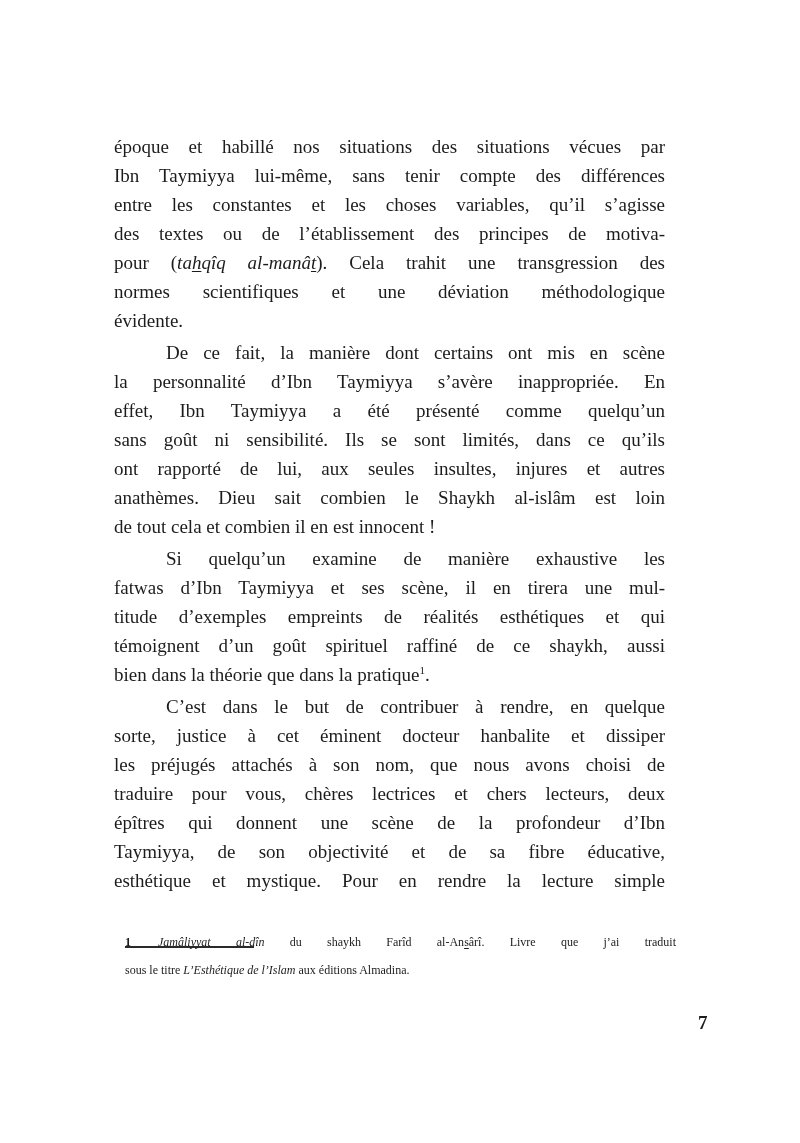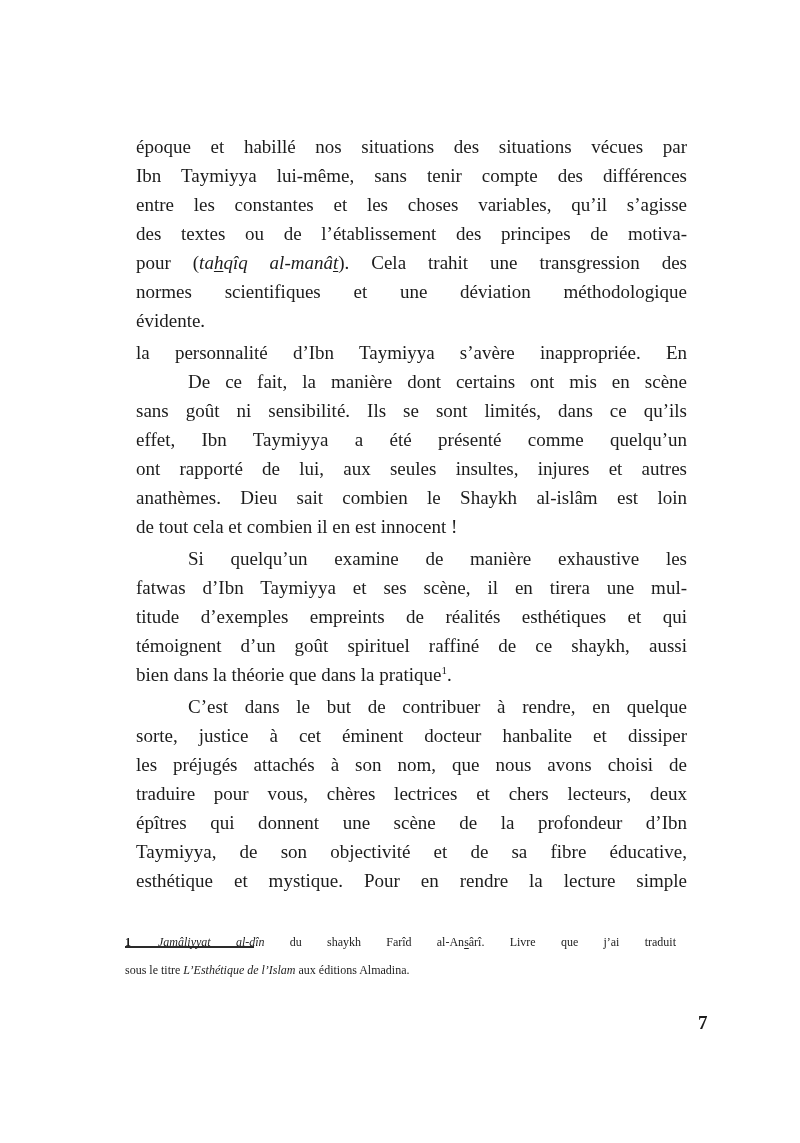--- a/index.html
+++ b/index.html
@@ -12,21 +12,21 @@
     position: relative;
     width: 800px;
     height: 1143px;
     background: #ffffff;
     color: #1c1c1c;
     font-family: "Liberation Serif", "DejaVu Serif", serif;
     overflow: hidden;
   }
   .text-block {
     position: absolute;
-    left: 136px;
+    left: 114px;
     top: 132px;
     width: 551px;
     font-size: 19px;
     line-height: 29px;
   }
   .para { margin: 0; }
   .para + .para { margin-top: 3px; }
   .line {
     text-align: justify;
     text-align-last: justify;
@@ -86,24 +86,24 @@
       <div class="para">
         <div class="line"><span class="run-n">époque et habillé nos situations des situations vécues par</span></div>
         <div class="line"><span class="run-n">Ibn Taymiyya lui-même, sans tenir compte des différences</span></div>
         <div class="line"><span class="run-n">entre les constantes et les choses variables, qu’il s’agisse</span></div>
         <div class="line"><span class="run-n">des textes ou de l’établissement des principes de motiva-</span></div>
         <div class="line"><span class="run-n">pour (</span><span class="run-i">ta</span><span class="run-iu">h</span><span class="run-i">qîq al-manâ</span><span class="run-iu">t</span><span class="run-n">). Cela trahit une transgression des</span></div>
         <div class="line"><span class="run-n">normes scientifiques et une déviation méthodologique</span></div>
         <div class="line last"><span class="run-n">évidente.</span></div>
       </div>
       <div class="para">
+        <div class="line indent"><span class="run-n">De ce fait, la manière dont certains ont mis en scène</span></div>
         <div class="line"><span class="run-n">la personnalité d’Ibn Taymiyya s’avère inappropriée. En</span></div>
-        <div class="line indent"><span class="run-n">De ce fait, la manière dont certains ont mis en scène</span></div>
+        <div class="line"><span class="run-n">effet, Ibn Taymiyya a été présenté comme quelqu’un</span></div>
         <div class="line"><span class="run-n">sans goût ni sensibilité. Ils se sont limités, dans ce qu’ils</span></div>
-        <div class="line"><span class="run-n">effet, Ibn Taymiyya a été présenté comme quelqu’un</span></div>
         <div class="line"><span class="run-n">ont rapporté de lui, aux seules insultes, injures et autres</span></div>
         <div class="line"><span class="run-n">anathèmes. Dieu sait combien le Shaykh al-islâm est loin</span></div>
         <div class="line last"><span class="run-n">de tout cela et combien il en est innocent !</span></div>
       </div>
       <div class="para">
         <div class="line indent"><span class="run-n">Si quelqu’un examine de manière exhaustive les</span></div>
         <div class="line"><span class="run-n">fatwas d’Ibn Taymiyya et ses scène, il en tirera une mul-</span></div>
         <div class="line"><span class="run-n">titude d’exemples empreints de réalités esthétiques et qui</span></div>
         <div class="line"><span class="run-n">témoignent d’un goût spirituel raffiné de ce shaykh, aussi</span></div>
         <div class="line last"><span class="run-n">bien dans la théorie que dans la pratique</span><span class="run-sup">1</span><span class="run-n">.</span></div>

